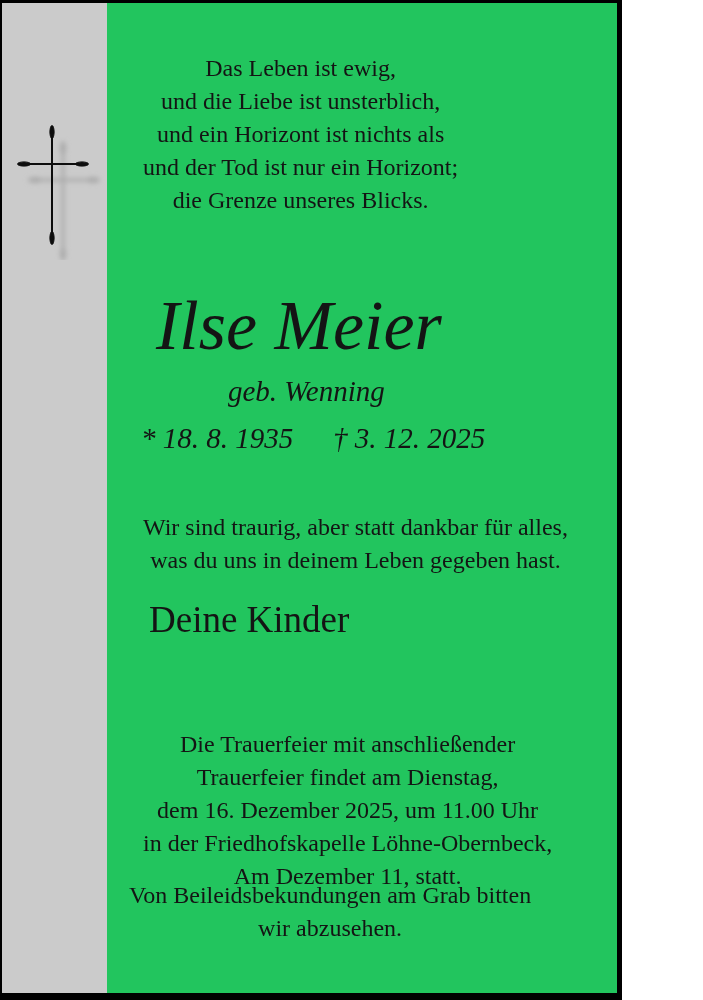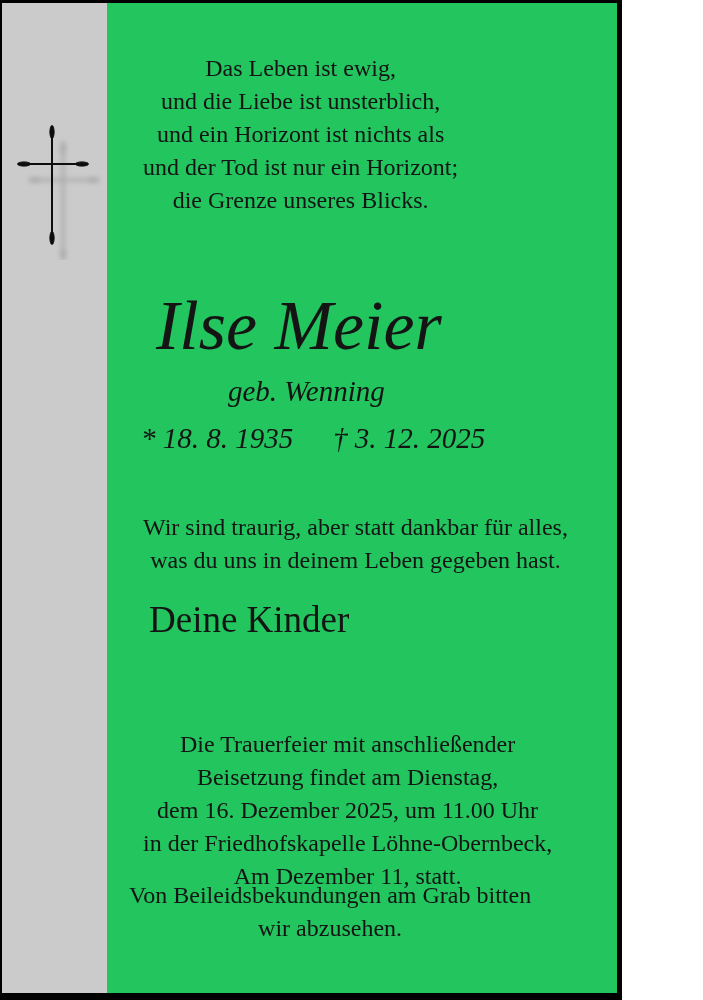--- a/index.html
+++ b/index.html
@@ -171,21 +171,21 @@
 
   <div class="condolence">
     <div>Wir sind traurig, aber statt dankbar für alles,</div>
     <div>was du uns in deinem Leben gegeben hast.</div>
   </div>
 
   <div class="mourners">Deine Kinder</div>
 
   <div class="funeral-info">
     <div>Die Trauerfeier mit anschließender</div>
-    <div>Beisetzung findet am Dienstag,</div>
+    <div>Trauerfeier findet am Dienstag,</div>
     <div>dem 16. Dezember 2025, um 11.00 Uhr</div>
     <div>in der Friedhofskapelle Löhne-Obernbeck,</div>
     <div>Am Dezember 11, statt.</div>
   </div>
 
   <div class="closing-note">
     <div>Von Beileidsbekundungen am Grab bitten</div>
     <div>wir abzusehen.</div>
   </div>
 

